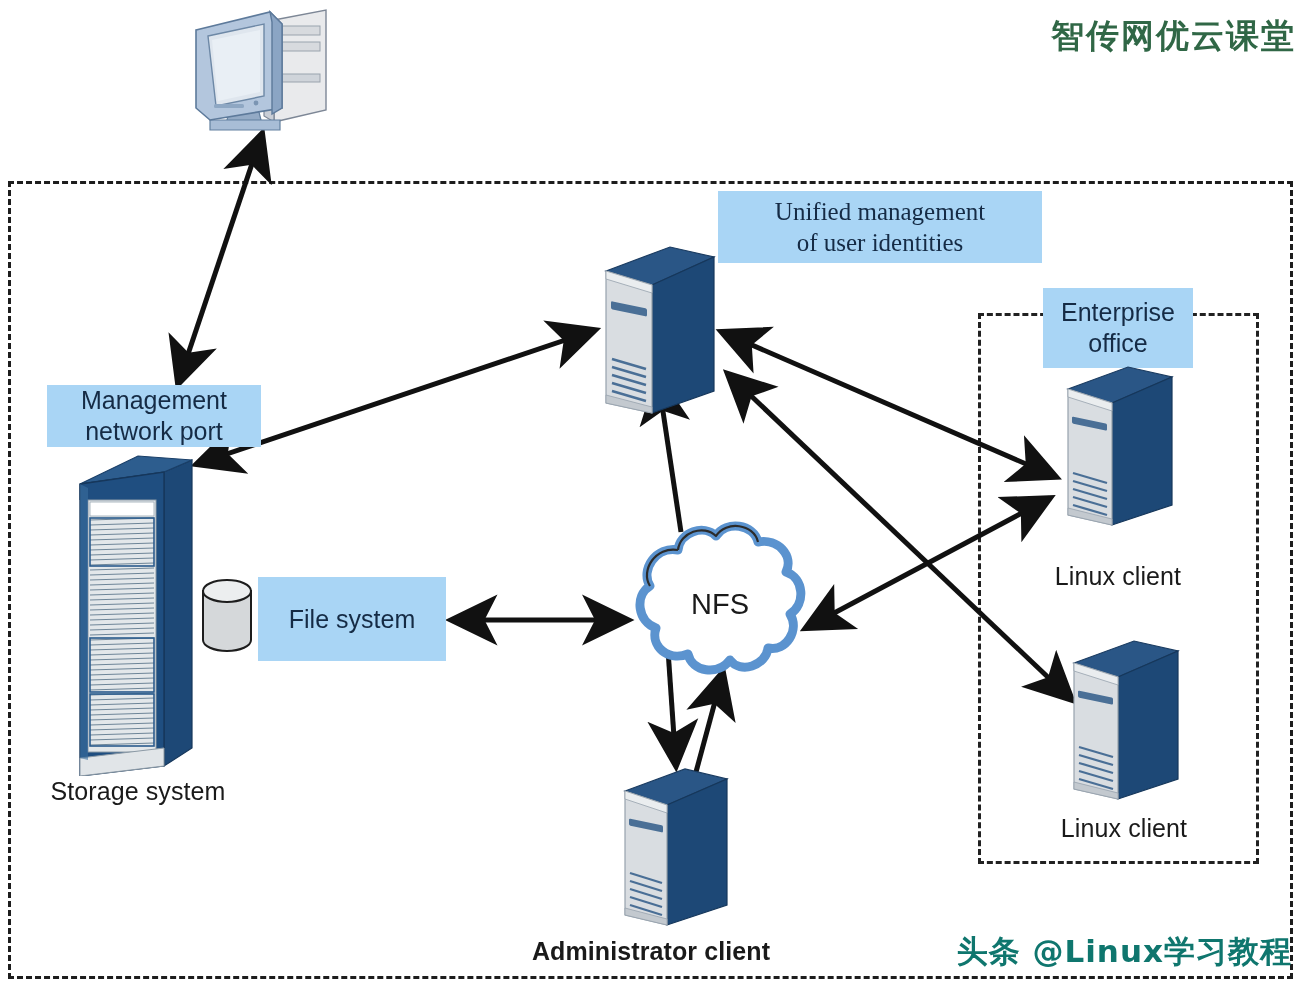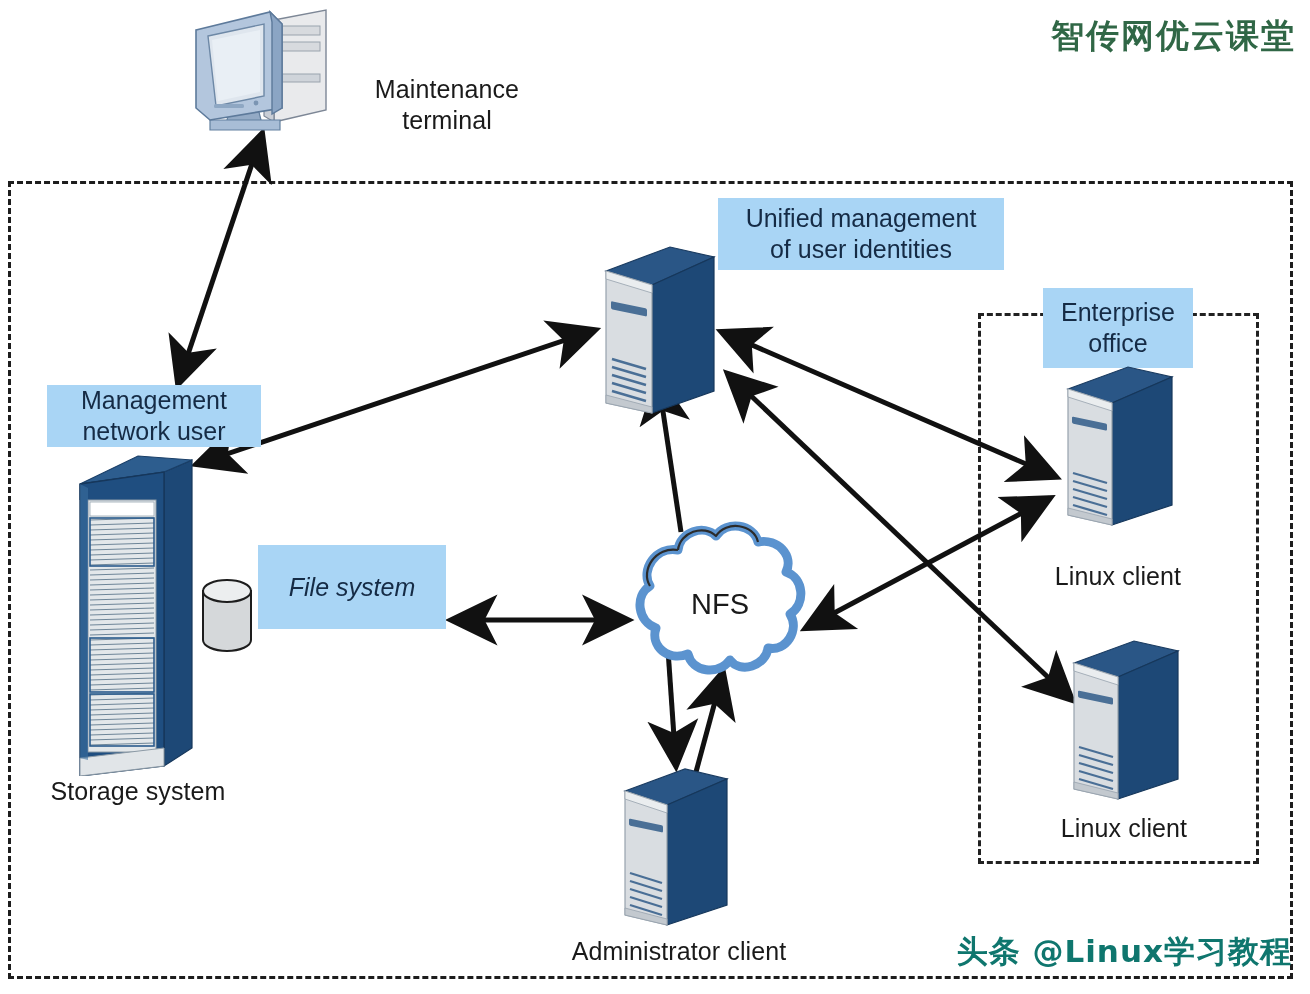--- a/index.html
+++ b/index.html
@@ -107,25 +107,23 @@
       <polygon points="84,8 96,20 96,104 86,110 86,18" fill="#8ba5c4" stroke="#5d7a9b" stroke-width="1.4"></polygon>
 
       <polygon points="22,32 78,20 78,92 30,102" fill="#dfe6ee" stroke="#6d88a6" stroke-width="1.4"></polygon>
       <polygon points="26,36 74,26 74,88 32,97" fill="#e9eff5" stroke="none"></polygon>
 
       <rect x="28" y="100" width="30" height="4" rx="1.6" fill="#8ea7c3"></rect>
       <circle cx="70" cy="99" r="2.4" fill="#7b95b3"></circle>
     </svg>
   </div>
 
-  <div class="lbl" style="left:352px;top:74px;width:190px;">Maintenance
-terminal</div>
 
   <div class="callout" style="left:47px;top:385px;width:214px;height:62px;">Management
-network user</div>
+network port</div>
 
   <div class="device" style="left:72px;top:448px;width:130px;height:328px;">
     <svg width="130" height="328" viewBox="0 0 130 328" xmlns="http://www.w3.org/2000/svg">
 
       <polygon points="92,24 120,12 120,300 92,318" fill="#1d4876" stroke="#16375b" stroke-width="1.2"></polygon>
 
       <polygon points="8,36 66,8 120,12 92,24" fill="#2d5d8e" stroke="#1a3f68" stroke-width="1.2"></polygon>
       <polygon points="8,36 92,24 92,42 8,52" fill="#23527f" stroke="#1a3f68" stroke-width="1"></polygon>
 
       <polygon points="8,36 92,24 92,318 8,328" fill="#1f4e80" stroke="#16375b" stroke-width="1.4"></polygon>
@@ -197,23 +195,23 @@
 
   <div class="lbl" style="left:30px;top:776px;width:216px;">Storage system</div>
 
   <div class="device" style="left:200px;top:578px;width:54px;height:76px;">
     <svg width="54" height="76" viewBox="0 0 54 76" xmlns="http://www.w3.org/2000/svg">
       <path d="M3,13 L3,62 a24,11 0 0 0 48,0 L51,13 Z" fill="#d5d8da" stroke="#1d1d1d" stroke-width="2"></path>
       <ellipse cx="27" cy="13" rx="24" ry="11" fill="#eceeef" stroke="#1d1d1d" stroke-width="2"></ellipse>
     </svg>
   </div>
 
-  <div class="callout" style="left:258px;top:545px;width:188px;height:84px;font-style:italic;">File system</div>
-
-  <div class="callout" style="left:718px;top:198px;width:286px;height:72px;">Unified management
+  <div class="callout" style="left:258px;top:577px;width:188px;height:84px;">File system</div>
+
+  <div class="callout" style="left:718px;top:191px;width:324px;height:72px;font-family:Liberation Serif, serif;">Unified management
 of user identities</div>
 
   <div class="device" style="left:592px;top:243px;width:130px;height:176px;">
     <svg width="130" height="176" viewBox="0 0 130 176" xmlns="http://www.w3.org/2000/svg">
       <polygon points="14,28 78,4 122,14 60,42" fill="#2a5686" stroke="#1b3c61" stroke-width="1.2"></polygon>
       <polygon points="60,42 122,14 122,148 60,170" fill="#1d4876" stroke="#16375b" stroke-width="1.2"></polygon>
       <polygon points="14,28 60,42 60,170 14,160" fill="#d9dde1" stroke="#97a2ad" stroke-width="1.2"></polygon>
       <polygon points="14,28 60,42 60,50 14,36" fill="#eaedef" stroke="#97a2ad" stroke-width="0.8"></polygon>
       <rect x="19" y="54" width="36" height="8" rx="1.6" fill="#4a6f96" transform="skewY(12)"></rect>
       <g stroke="#4a6f96" stroke-width="2.4">
@@ -258,21 +256,21 @@
         <line x1="17" y1="108" x2="49" y2="118"></line>
         <line x1="17" y1="116" x2="49" y2="126"></line>
         <line x1="17" y1="124" x2="49" y2="134"></line>
         <line x1="17" y1="132" x2="49" y2="142"></line>
         <line x1="17" y1="140" x2="49" y2="150"></line>
       </g>
       <polygon points="12,143 54,154 54,160 12,150" fill="#c3c9cf" stroke="#97a2ad" stroke-width="0.8"></polygon>
     </svg>
   </div>
 
-  <div class="lbl" style="left:558px;top:936px;width:242px;">Administrator client</div>
+  <div class="lbl" style="left:530px;top:936px;width:242px;font-weight:bold;">Administrator client</div>
 
   <div class="callout" style="left:1043px;top:288px;width:150px;height:80px;">Enterprise
 office</div>
 
   <div class="device" style="left:1056px;top:363px;width:124px;height:168px;">
     <svg width="124" height="168" viewBox="0 0 124 168" xmlns="http://www.w3.org/2000/svg">
       <polygon points="12,26 72,4 116,14 56,40" fill="#2a5686" stroke="#1b3c61" stroke-width="1.2"></polygon>
       <polygon points="56,40 116,14 116,142 56,162" fill="#1d4876" stroke="#16375b" stroke-width="1.2"></polygon>
       <polygon points="12,26 56,40 56,162 12,152" fill="#d9dde1" stroke="#97a2ad" stroke-width="1.2"></polygon>
       <polygon points="12,26 56,40 56,48 12,34" fill="#eaedef" stroke="#97a2ad" stroke-width="0.8"></polygon>

